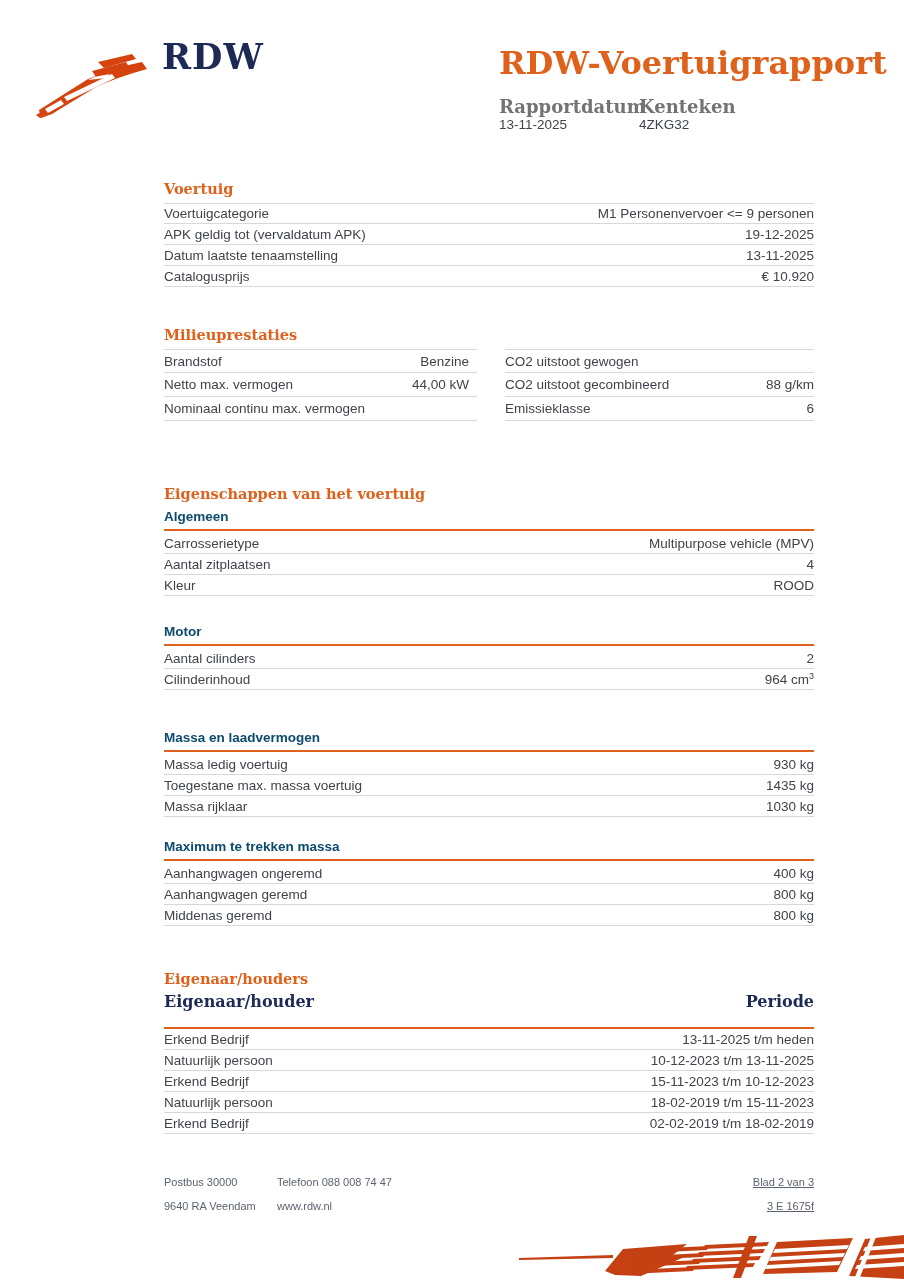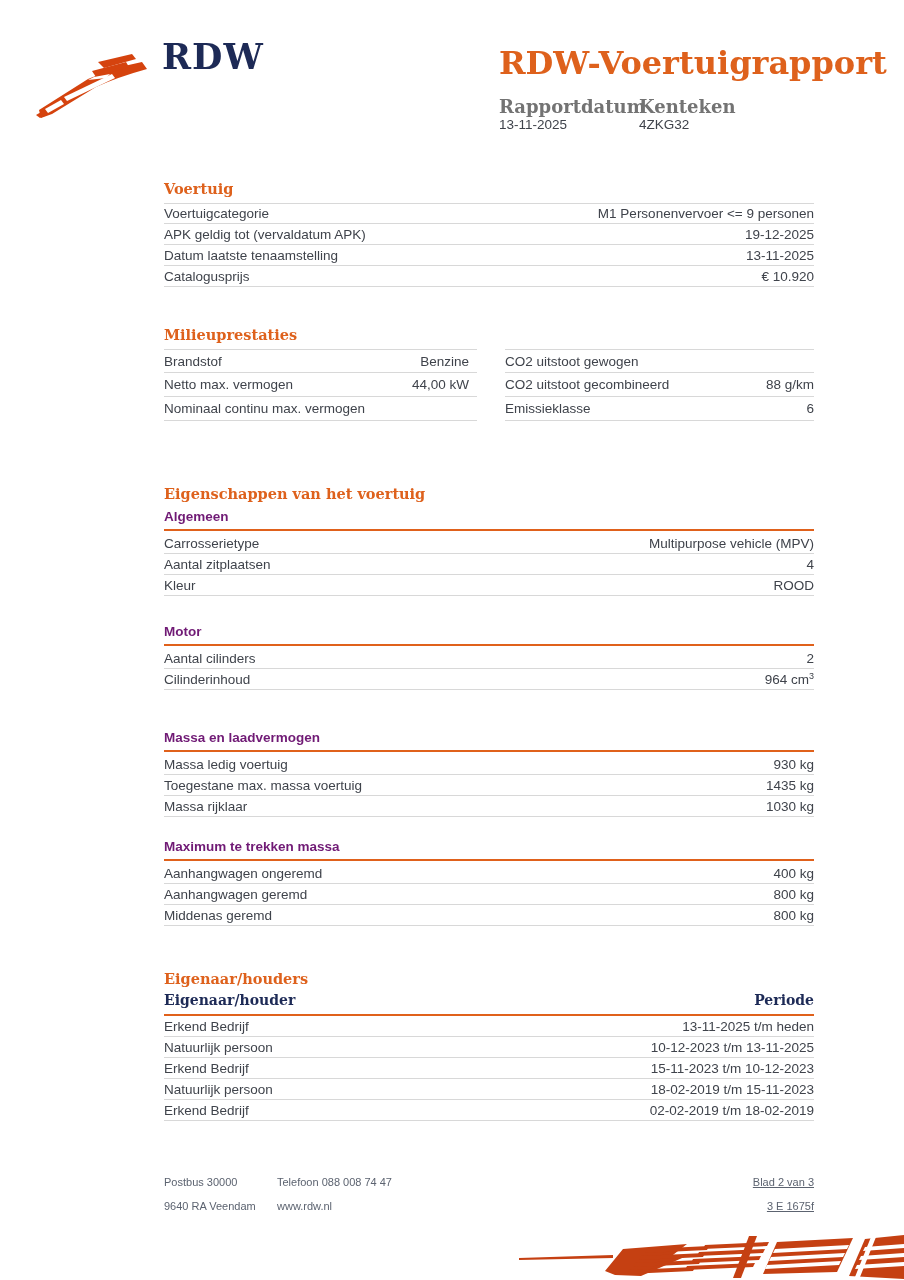--- a/index.html
+++ b/index.html
@@ -32,21 +32,21 @@
   .meta-value { font-size: 13.5px; color: #3f434b; }
 
   
   .content { position: absolute; left: 164px; top: 180px; width: 650px; }
 
   .sec-title {
     font-family: "DejaVu Serif", serif; font-weight: bold;
     font-size: 14.5px; color: #de611c; line-height: 18px;
   }
   .sub-title {
-    font-weight: bold; font-size: 13.5px; color: #701a75;
+    font-weight: bold; font-size: 13.5px; color: #0c4a6e;
     padding-bottom: 4px; border-bottom: 2px solid #e0611b; line-height: 16px;
   }
 
   .row {
     display: flex; justify-content: space-between; align-items: center;
     height: 21px; border-bottom: 1px solid #d8d8d8;
     font-size: 13.5px; color: #3f434b;
   }
   .row .lbl { text-align: left; white-space: nowrap; }
   .row .val { text-align: left; white-space: nowrap; }
@@ -65,23 +65,23 @@
   .sec-eigen    { margin-top: 64px; }
   .sub-algemeen { margin-top: 6px; }
   .sub-motor    { margin-top: 28px; }
   .sub-massa    { margin-top: 40px; }
   .sub-trekken  { margin-top: 22px; }
   .sec-eigenaar { margin-top: 44px; }
   .sub-rows { margin-top: 2px; }
 
   .owner-header {
     display: flex; justify-content: space-between; align-items: flex-end;
-    margin-top: 4px; padding-bottom: 6px; border-bottom: 2px solid #e0611b;
-    font-family: "DejaVu Serif", serif; font-weight: bold;
-    font-size: 14px; color: #1d2a56;
+    margin-top: 4px; padding-bottom: 16px; border-bottom: 2px solid #e0611b;
+    font-family: "DejaVu Serif", serif; font-weight: bold;
+    font-size: 16px; color: #1d2a56;
   }
 
   sup { font-size: 9px; vertical-align: super; line-height: 0; }
 
   
   .footer {
     position: absolute; left: 164px; top: 1170px; width: 650px;
     font-size: 11px; color: #5c6370;
   }
   .footer-line { display: flex; height: 24px; align-items: center; }

